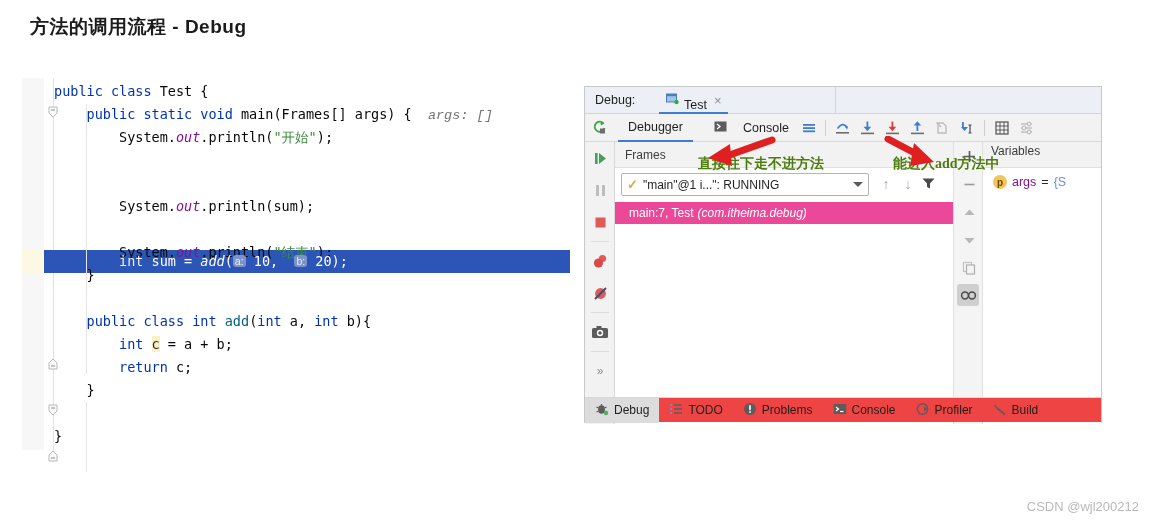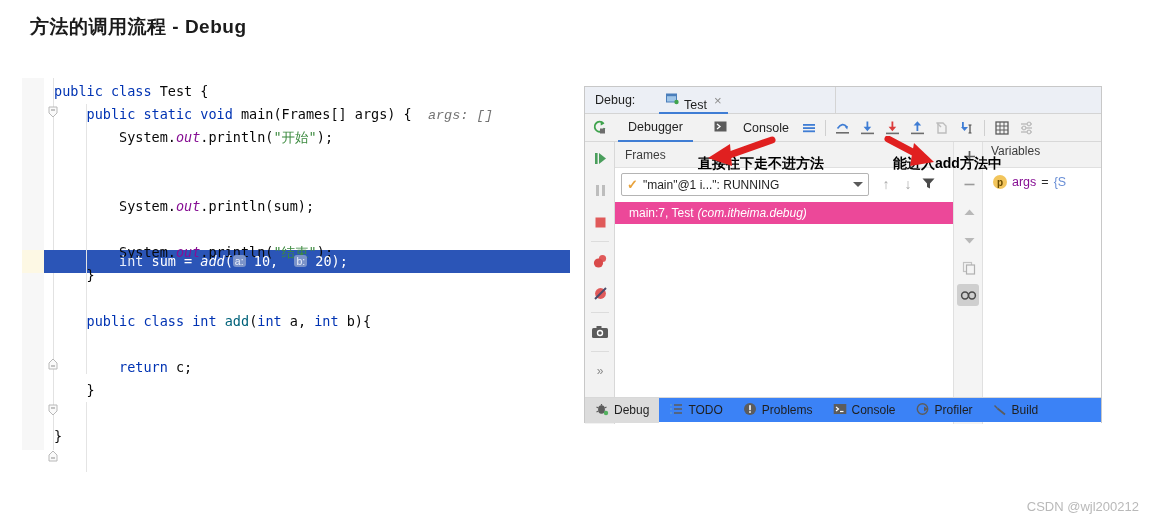--- a/index.html
+++ b/index.html
@@ -215,35 +215,35 @@
     font-size:10px; font-weight:bold;
     display:flex; align-items:center; justify-content:center;
   }
   .var-name { color:#871094; }
   .var-eq { color:#2b2b2b; }
   .var-val { color:#6a8fd6; }
 
   
   #bottom-tabs {
     position:absolute; left:0; bottom:0; width:100%; height:25px;
-    background:#3b82f6; border-top:1px solid #d8d8d8;
+    background:#ef4444; border-top:1px solid #d8d8d8;
     display:flex; align-items:center;
   }
   .bt-tab {
     display:flex; align-items:center; gap:5px;
     height:25px; padding:0 10px; font-size:12px; color:#1f1f1f;
   }
   .bt-tab.active { background:#dcdcdc; }
 
   
   .annot-text {
     position:absolute;
-    color:#000000; font-weight:bold; font-size:14px;
+    color:#4d7c0f; font-weight:bold; font-size:14px;
     white-space:nowrap;
-    font-family:Liberation Sans, sans-serif;
+    font-family:Liberation Serif, serif;
     text-align:center;
   }
   #annot-left { left:698px; top:155px; }
   #annot-right { left:893px; top:155px; }
   .annot-arrow { position:absolute; }
 
   
   #watermark {
     position:absolute; right:24px; bottom:10px;
     color:#b9b9b9; font-size:13px;
@@ -290,20 +290,21 @@
   <div class="indent-guide" style="left:64px; top:324px; height:70px;"></div>
 
   <div id="code-text">
     <div class="ln" style="top:0px"><span class="kw">public class</span> <span class="plain">Test {</span></div>
     <div class="ln" style="top:23px">    <span class="kw">public static void</span> <span class="plain">main(</span><span class="plain">Frames[] args) {</span>  <span class="hintv">args: []</span></div>
     <div class="ln" style="top:46px">        <span class="plain">System.</span><span class="fld">out</span><span class="plain">.println(</span><span class="str">"开始"</span><span class="plain">);</span></div>
     <div class="ln" style="top:115px">        <span class="plain">System.</span><span class="fld">out</span><span class="plain">.println(sum);</span></div>
     <div class="ln" style="top:161px">        <span class="plain">System.</span><span class="fld">out</span><span class="plain">.println(</span><span class="str">"结束"</span><span class="plain">);</span></div>
     <div class="ln" style="top:184px">    <span class="plain">}</span></div>
     <div class="ln" style="top:230px">    <span class="kw">public class</span> <span class="kw">int</span> <span class="mth">add</span><span class="plain">(</span><span class="kw">int</span><span class="plain"> a, </span><span class="kw">int</span><span class="plain"> b){</span></div>
+    <div class="ln" style="top:253px">        <span class="kw">int</span> <span class="var-hl">c</span><span class="plain"> = a + b;</span></div>
     <div class="ln" style="top:276px">        <span class="kw">return</span> <span class="plain">c;</span></div>
     <div class="ln" style="top:299px">    <span class="plain">}</span></div>
     <div class="ln" style="top:345px"><span class="plain">}</span></div>
   </div>
 
   <div id="exec-line-text">        <span style="color:#e8eefb">int</span> sum = <span style="font-style:italic">add</span>(<span class="param-hint param-hint-on-sel">a:</span> 10,  <span class="param-hint param-hint-on-sel">b:</span> 20);</div>
 </div>
 
 <div id="idea-window">
 

